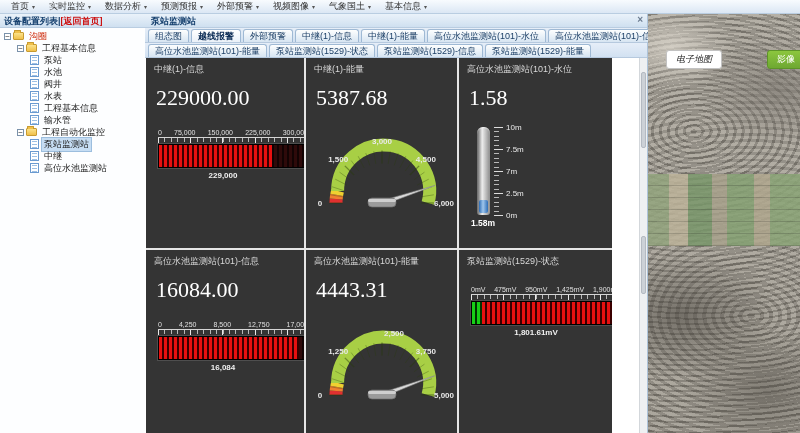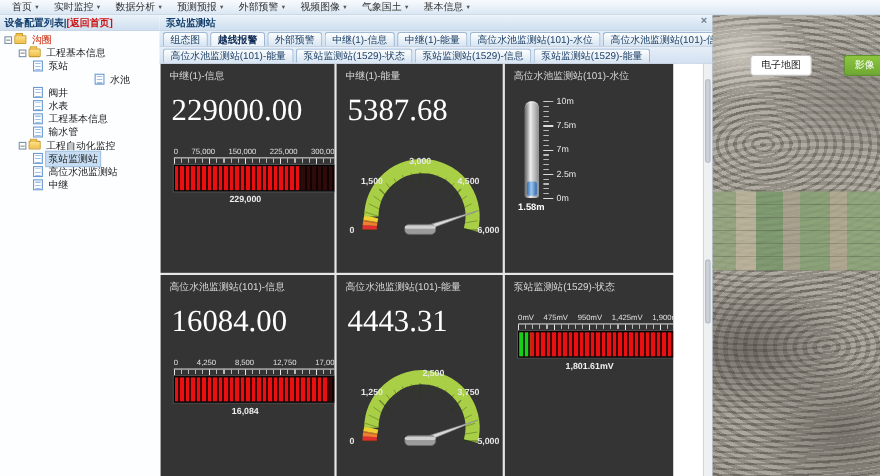--- a/index.html
+++ b/index.html
@@ -43,21 +43,21 @@
     padding:1px 0 0 3px; white-space:nowrap; }
   .tab { display:inline-block; height:13px; line-height:12px; padding:0 6px; margin-right:2px; font-size:9px;
     color:#1c3f66; background:linear-gradient(#fdfefe,#d7e5f2); border:1px solid #9fb9d4; border-bottom:none;
     border-radius:3px 3px 0 0; vertical-align:top; cursor:default; }
   .tab.active { font-weight:bold; color:#0c2c55; background:linear-gradient(#ffffff,#eaf1f9); }
   .main-content { position:absolute; top:44px; left:0; right:8px; bottom:0; background:#fff; overflow:hidden; }
   .panel-grid { position:absolute; left:1px; top:0; width:466px; height:375px; display:grid;
     grid-template-columns:158px 151px 153px; grid-template-rows:190px 1fr; gap:2px; background:#e6e6e6; }
   .panel { background:#343434; overflow:hidden; position:relative; }
   .panel-title { font-size:9px; color:#d8d8d8; padding:5px 0 0 8px; white-space:nowrap; }
-  .panel-value { font-family:"Liberation Serif","DejaVu Serif",serif; font-size:28px; color:#fff; padding:9px 0 0 10px; }
+  .panel-value { font-family:"Liberation Serif","DejaVu Serif",serif; font-size:22px; color:#fff; padding:9px 0 0 10px; }
   .gauge-area { margin-top:18px; }
 
   
   .bar-wrap { width:150px; margin-left:12px; }
   .bar-ticks { display:flex; justify-content:space-between; font-size:7px; color:#e0e0e0; margin-bottom:1px; }
   .bar-marks { height:6px; border-top:1px solid #d5d5d5;
     background-image:repeating-linear-gradient(90deg,#e8e8e8 0 1px,transparent 1px 32.25px),
                      repeating-linear-gradient(90deg,#b8b8b8 0 1px,transparent 1px 6.45px);
     background-size:100% 6px,100% 4px; background-repeat:repeat-x; }
   .bar-track { position:relative; height:24px; margin-top:1px; border:1px solid #000; box-shadow:0 0 0 1px #4e4e4e;
@@ -97,21 +97,21 @@
       radial-gradient(140px 90px at 22% 72%, rgba(70,66,60,.55), transparent 70%),
       radial-gradient(120px 90px at 78% 90%, rgba(88,84,77,.5), transparent 70%),
       repeating-radial-gradient(ellipse 85px 55px at 30% 28%, rgba(84,80,73,.28) 0 3px, rgba(205,200,190,.28) 3px 8px),
       repeating-radial-gradient(ellipse 105px 75px at 68% 72%, rgba(70,66,60,.32) 0 4px, rgba(188,183,173,.32) 4px 9px),
       linear-gradient(#a39f96,#8f8b82); }
   .map-fields { position:absolute; left:0; right:0; top:160px; height:72px; opacity:.85;
     background:
       repeating-linear-gradient(0deg, rgba(0,0,0,.18) 0 1px, transparent 1px 12px),
       linear-gradient(90deg,#93a57e 0 14%,#bdb49a 14% 26%,#7a986b 26% 42%,#a8a28c 42% 52%,#86a274 52% 70%,#b1a88f 70% 80%,#8ba577 80% 100%); }
   .map-btn { position:absolute; top:36px; font-size:9px; border-radius:3px; padding:2px 9px; cursor:default; white-space:nowrap; }
-  .map-btn.white { right:62px; background:#fff; border:1px solid #c2c2c2; color:#222; }
+  .map-btn.white { right:78px; background:#fff; border:1px solid #c2c2c2; color:#222;font-style:italic; }
   .map-btn.green { right:-12px; background:linear-gradient(#8cc63e,#6ea832); border:1px solid #5d9428; color:#fff; padding:2px 16px 2px 9px; }
 </style>
 </head>
 <body>
 
 <div class="screen">
   <div class="menubar" id="menubar">
       <div class="menu-item">
         <span>首页</span>
         <span class="arrow">▾</span>
@@ -158,21 +158,21 @@
         </div>
         <div class="tree-row" style="padding-left: 17px;">
           <span class="expander">−</span>
           <span class="folder-ic"></span>
           <span class="tree-label">工程基本信息</span>
         </div>
         <div class="tree-row" style="padding-left: 30px;">
           <span class="doc-ic"></span>
           <span class="tree-label">泵站</span>
         </div>
-        <div class="tree-row" style="padding-left: 42px; justify-content: center;">
+        <div class="tree-row" style="padding-left: 30px;">
           <span class="doc-ic"></span>
           <span class="tree-label">水池</span>
         </div>
         <div class="tree-row" style="padding-left: 30px;">
           <span class="doc-ic"></span>
           <span class="tree-label">阀井</span>
         </div>
         <div class="tree-row" style="padding-left: 30px;">
           <span class="doc-ic"></span>
           <span class="tree-label">水表</span>
@@ -189,25 +189,25 @@
           <span class="expander">−</span>
           <span class="folder-ic"></span>
           <span class="tree-label">工程自动化监控</span>
         </div>
         <div class="tree-row selected" style="padding-left: 30px;">
           <span class="doc-ic"></span>
           <span class="tree-label">泵站监测站</span>
         </div>
         <div class="tree-row" style="padding-left: 30px;">
           <span class="doc-ic"></span>
+          <span class="tree-label">中继</span>
+        </div>
+        <div class="tree-row" style="padding-left: 30px;">
+          <span class="doc-ic"></span>
           <span class="tree-label">高位水池监测站</span>
-        </div>
-        <div class="tree-row" style="padding-left: 30px;">
-          <span class="doc-ic"></span>
-          <span class="tree-label">中继</span>
         </div>
       </div>
   </div>
 
   <div class="main">
     <div class="main-titlebar">
       <span>泵站监测站</span>
       <span class="close-x">×</span>
     </div>
     <div class="tabrow" id="tabrow1"><span class="tab">组态图</span><span class="tab active">越线报警</span><span class="tab">外部预警</span><span class="tab">中继(1)-信息</span><span class="tab">中继(1)-能量</span><span class="tab">高位水池监测站(101)-水位</span><span class="tab">高位水池监测站(101)-信息</span></div>
@@ -265,20 +265,21 @@
                   <line x1="114.01368945350794" y1="77.82083863091087" x2="126.85363788124474" y2="75.78719058538788" stroke="rgba(40,60,10,0.45)" stroke-width="0.7"></line>
                   <line x1="114.5" y1="84" x2="127.5" y2="84" stroke="rgba(40,60,10,0.45)" stroke-width="1.4"></line>
                   <polygon points="128.1,66.4 75.7,86.1 67.4,86.5 74.3,81.9" fill="#d9d9d9" stroke="#8a8a8a" stroke-width="0.6"></polygon>
                   <rect x="61" y="79" width="28" height="9" rx="4" fill="#9b9b9b" stroke="#6e6e6e" stroke-width="0.7"></rect>
                   <rect x="61" y="80" width="28" height="3" rx="1.5" fill="#cfcfcf"></rect>
                 </svg><span class="dial-label" style="left: 13px; top: 84px;">0</span><span class="dial-label" style="left: 31.1594px; top: 40.1594px;">1,500</span><span class="dial-label" style="left: 75px; top: 22px;">3,000</span><span class="dial-label" style="left: 118.841px; top: 40.1594px;">4,500</span><span class="dial-label" style="left: 137px; top: 84px;">6,000</span></div>
             </div>
           </div>
           <div class="panel">
             <div class="panel-title">高位水池监测站(101)-水位</div>
+            <div class="panel-value">1.58</div>
             <div class="gauge-area" style="margin-top: 14px;">
               <div class="thermo-wrap">
                 <div class="tube">
                   <div class="tube-fill" style="height: 13px;"></div>
                 </div>
                 <div class="thermo-ticks"></div>
                 <div class="thermo-ticks-major"></div>
                 <span class="thermo-label" style="top: 2px;">10m</span>
                 <span class="thermo-label" style="top: 24px;">7.5m</span>
                 <span class="thermo-label" style="top: 46px;">7m</span>

